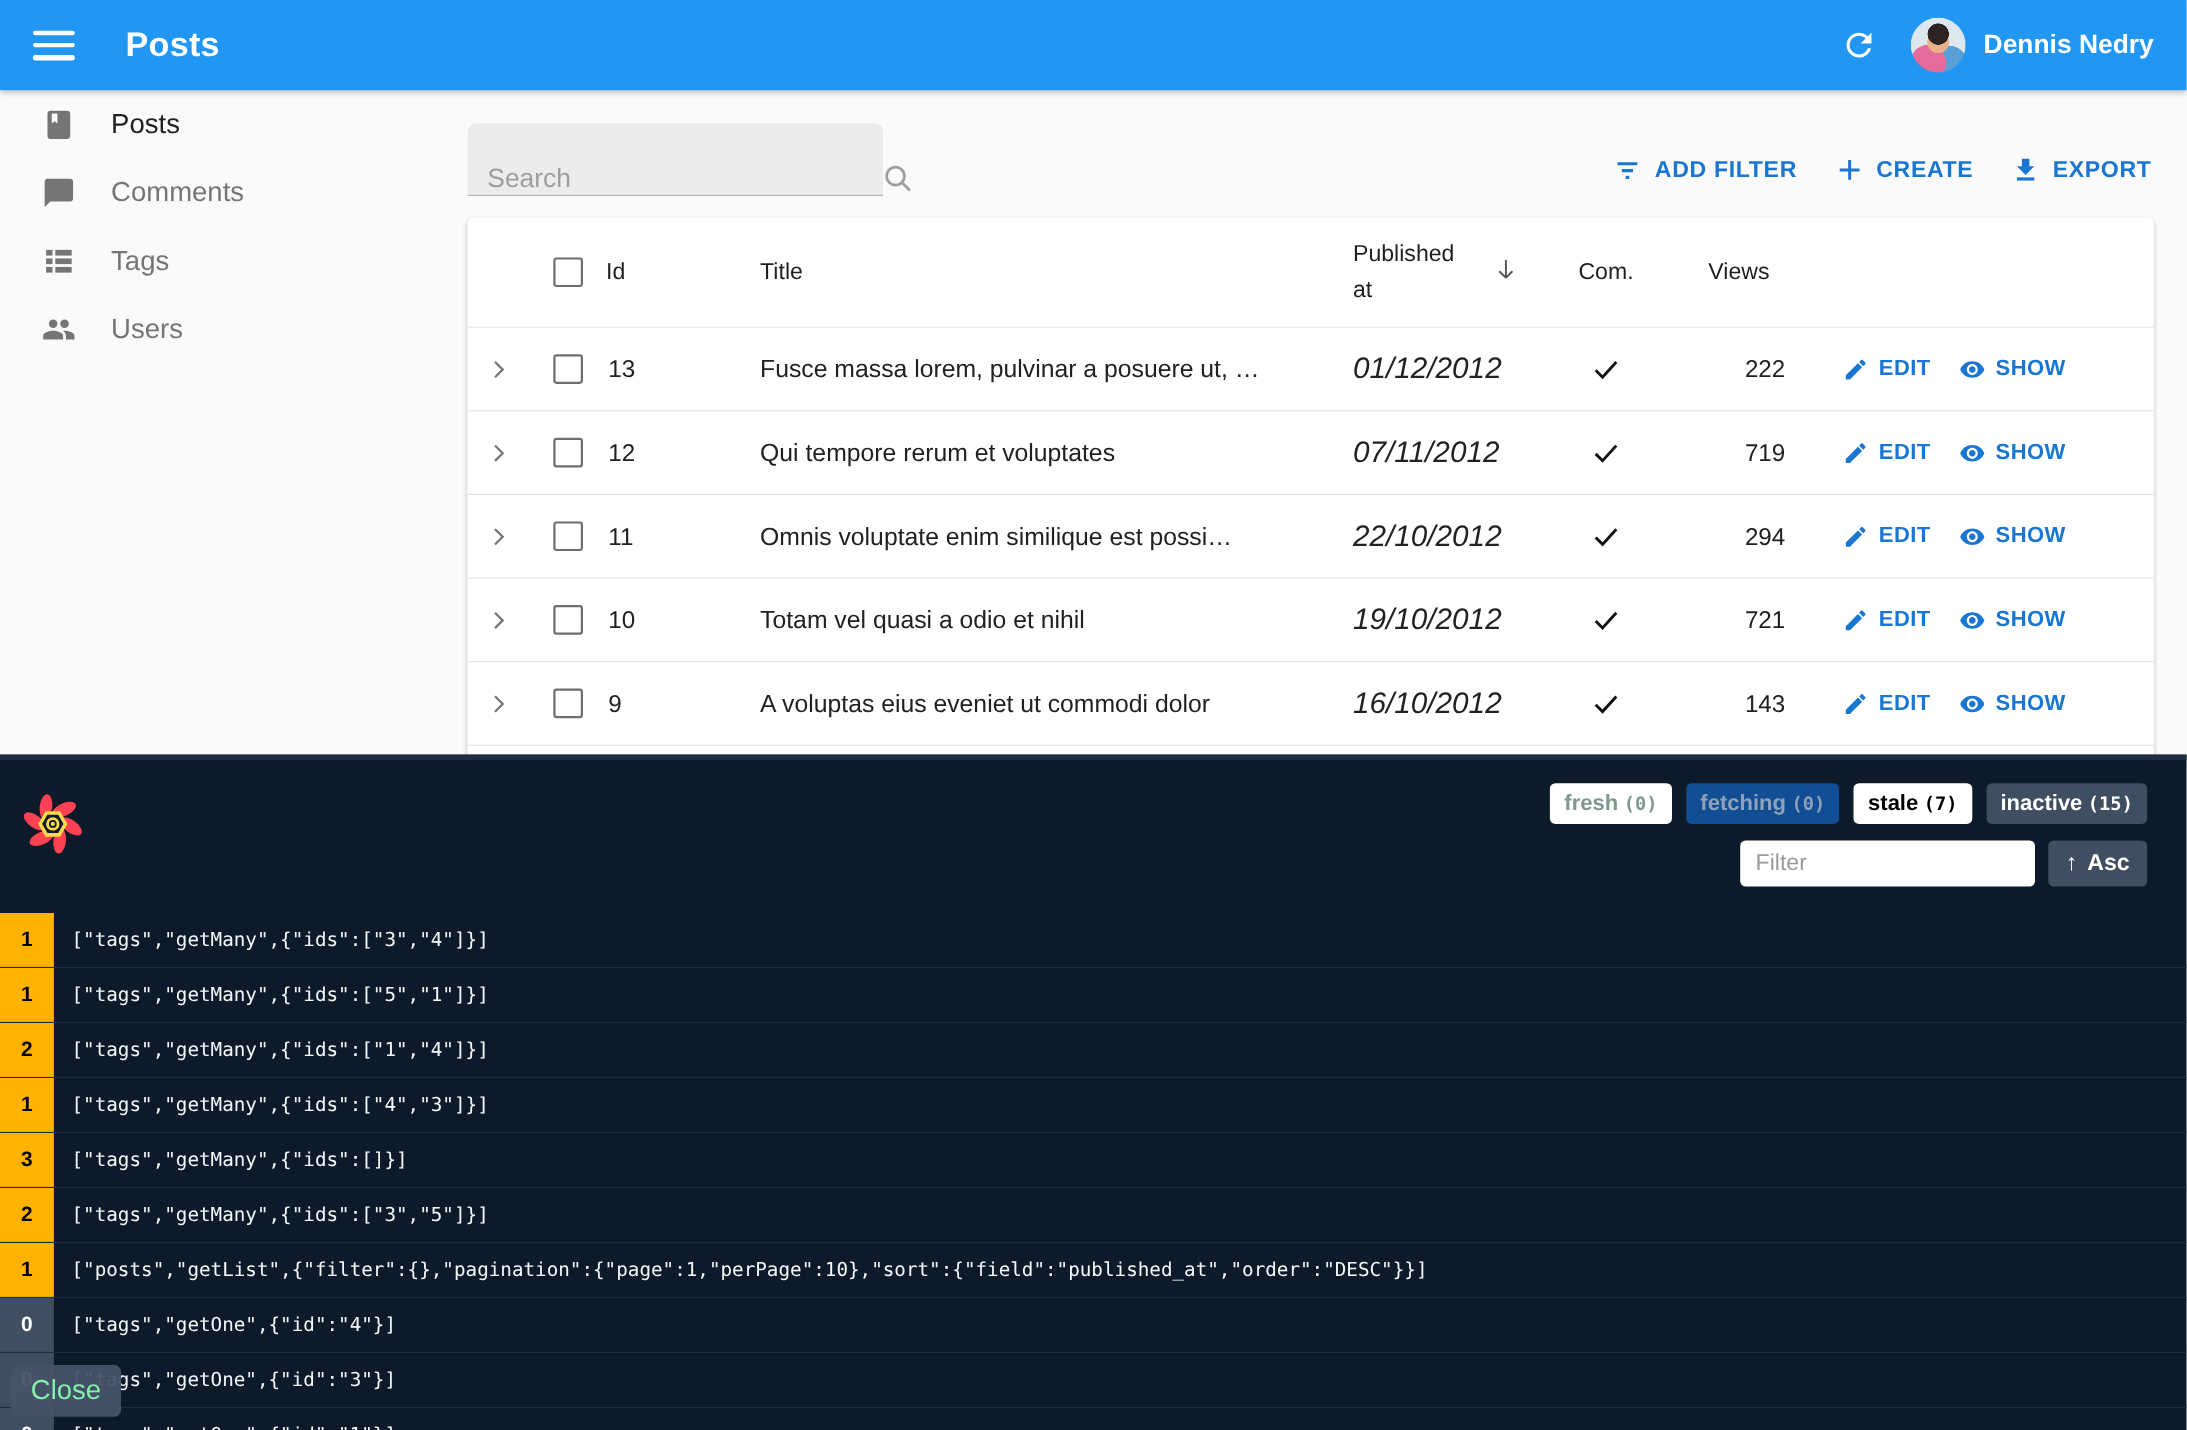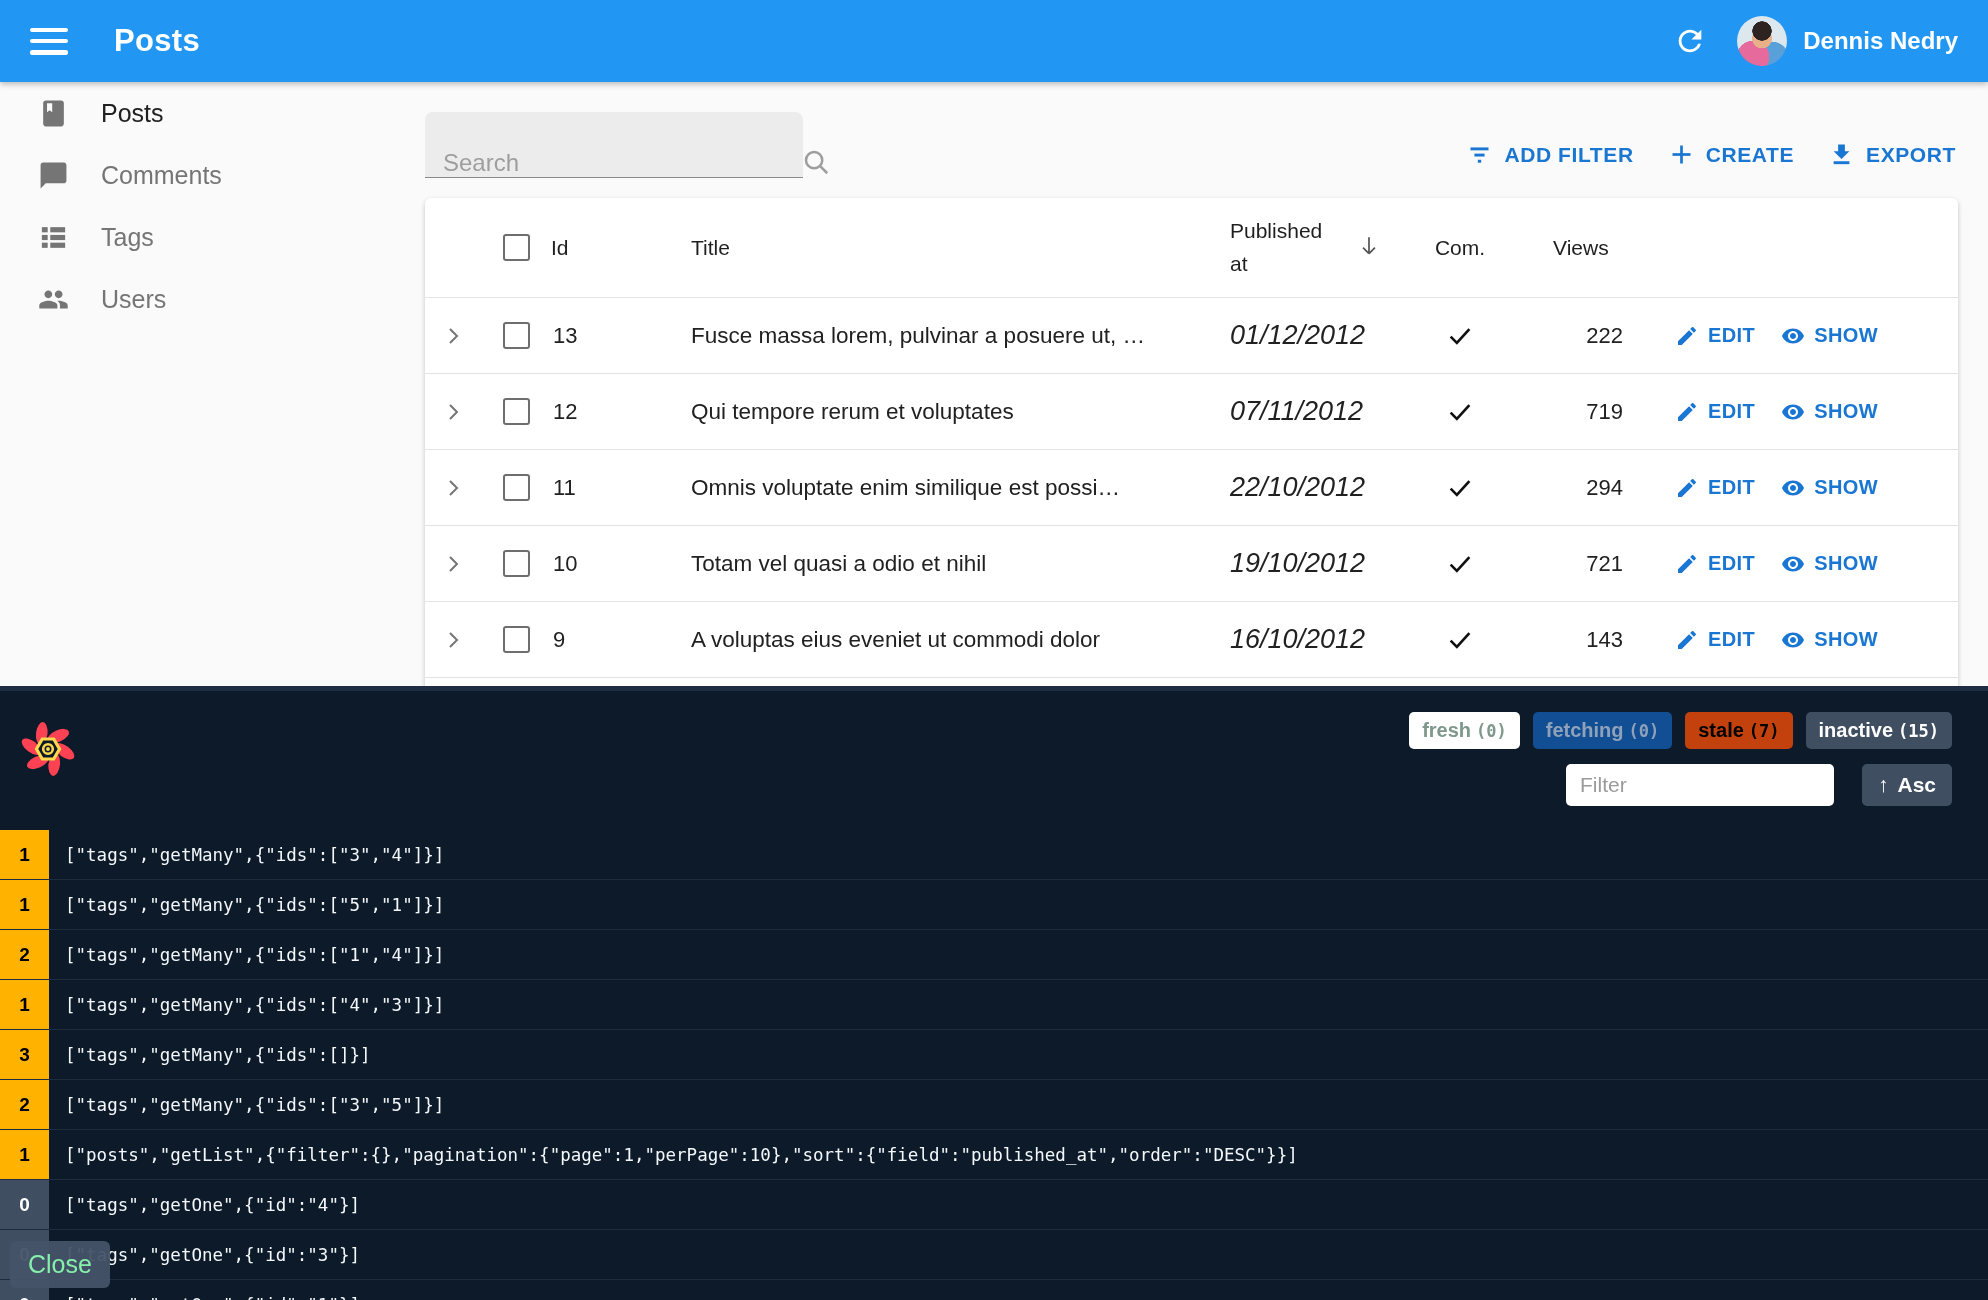--- a/index.html
+++ b/index.html
@@ -73,23 +73,23 @@
   
   .devtools { position:absolute; left:0; right:0; top:686px; height:614px; background:#0c1a29;
     border-top:5px solid #1d2e42; z-index:5; color:#e8eef4; }
   .rq-logo { position:absolute; left:16px; top:26px; width:64px; height:64px; }
   .dt-badges { position:absolute; top:21px; right:36px; display:flex; gap:13px; }
   .badge { display:flex; align-items:baseline; gap:5px; border-radius:5px; padding:7px 13px;
     font-size:20px; font-weight:bold; cursor:pointer; }
   .badge .badge-count { font-family:"DejaVu Sans Mono", monospace; font-size:17px; font-weight:bold; }
   .badge.fresh { background:#ffffff; color:#7e988b; }
   .badge.fetching { background:#114e94; color:#8fa2ba; }
-  .badge.stale { background:#c2410c; color:#000; }
+  .badge.stale { background:#ffffff; color:#000; }
   .badge.inactive { background:#3f4e60; color:#fff; }
-  .dt-controls { position:absolute; top:73px; right:36px; display:flex; gap:28px; }
+  .dt-controls { position:absolute; top:73px; right:36px; display:flex; gap:12px; }
   .dt-filter { width:268px; height:42px; border:0; border-radius:5px; padding:0 14px;
     font-size:21px; font-family:"Liberation Sans", sans-serif; color:#333; background:#fff; outline:0; }
   .dt-filter::placeholder { color:#9a9a9a; }
   .dt-sort { width:302px; height:42px; background:#fff; color:#111; border-radius:5px;
     display:flex; align-items:center; justify-content:space-between; padding:0 14px;
     font-size:21px; cursor:pointer; white-space:nowrap; }
   .caret-down { width:0; height:0; border-left:7px solid transparent; border-right:7px solid transparent;
     border-top:8px solid #333; margin-left:8px; }
   .dt-asc { height:42px; background:#3f4e60; color:#fff; border-radius:5px; display:flex;
     align-items:center; gap:9px; padding:0 16px; font-size:21px; font-weight:bold; cursor:pointer; }

